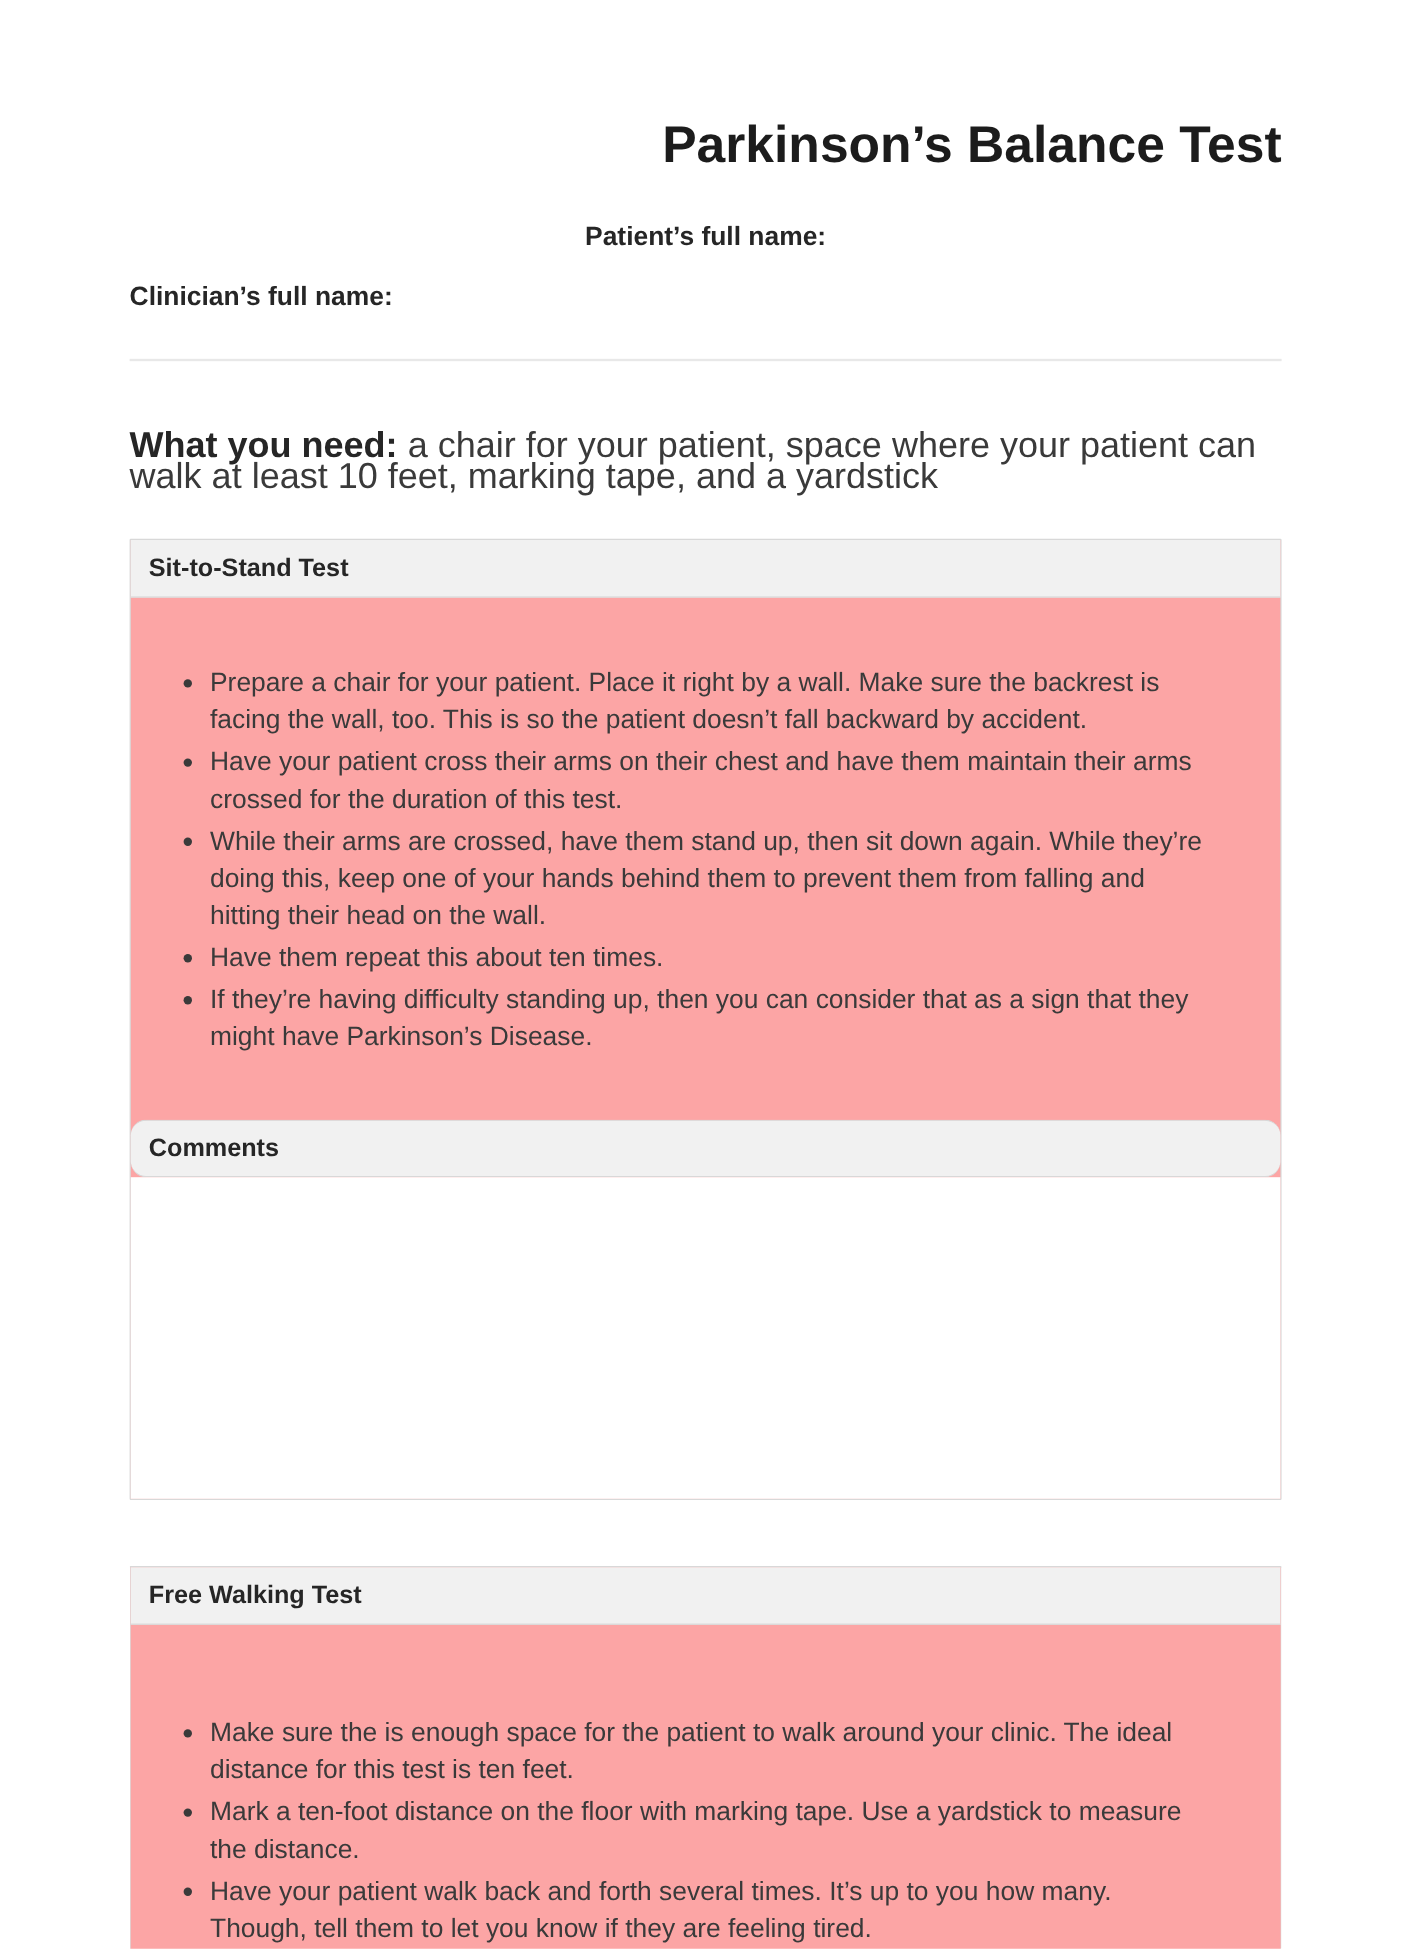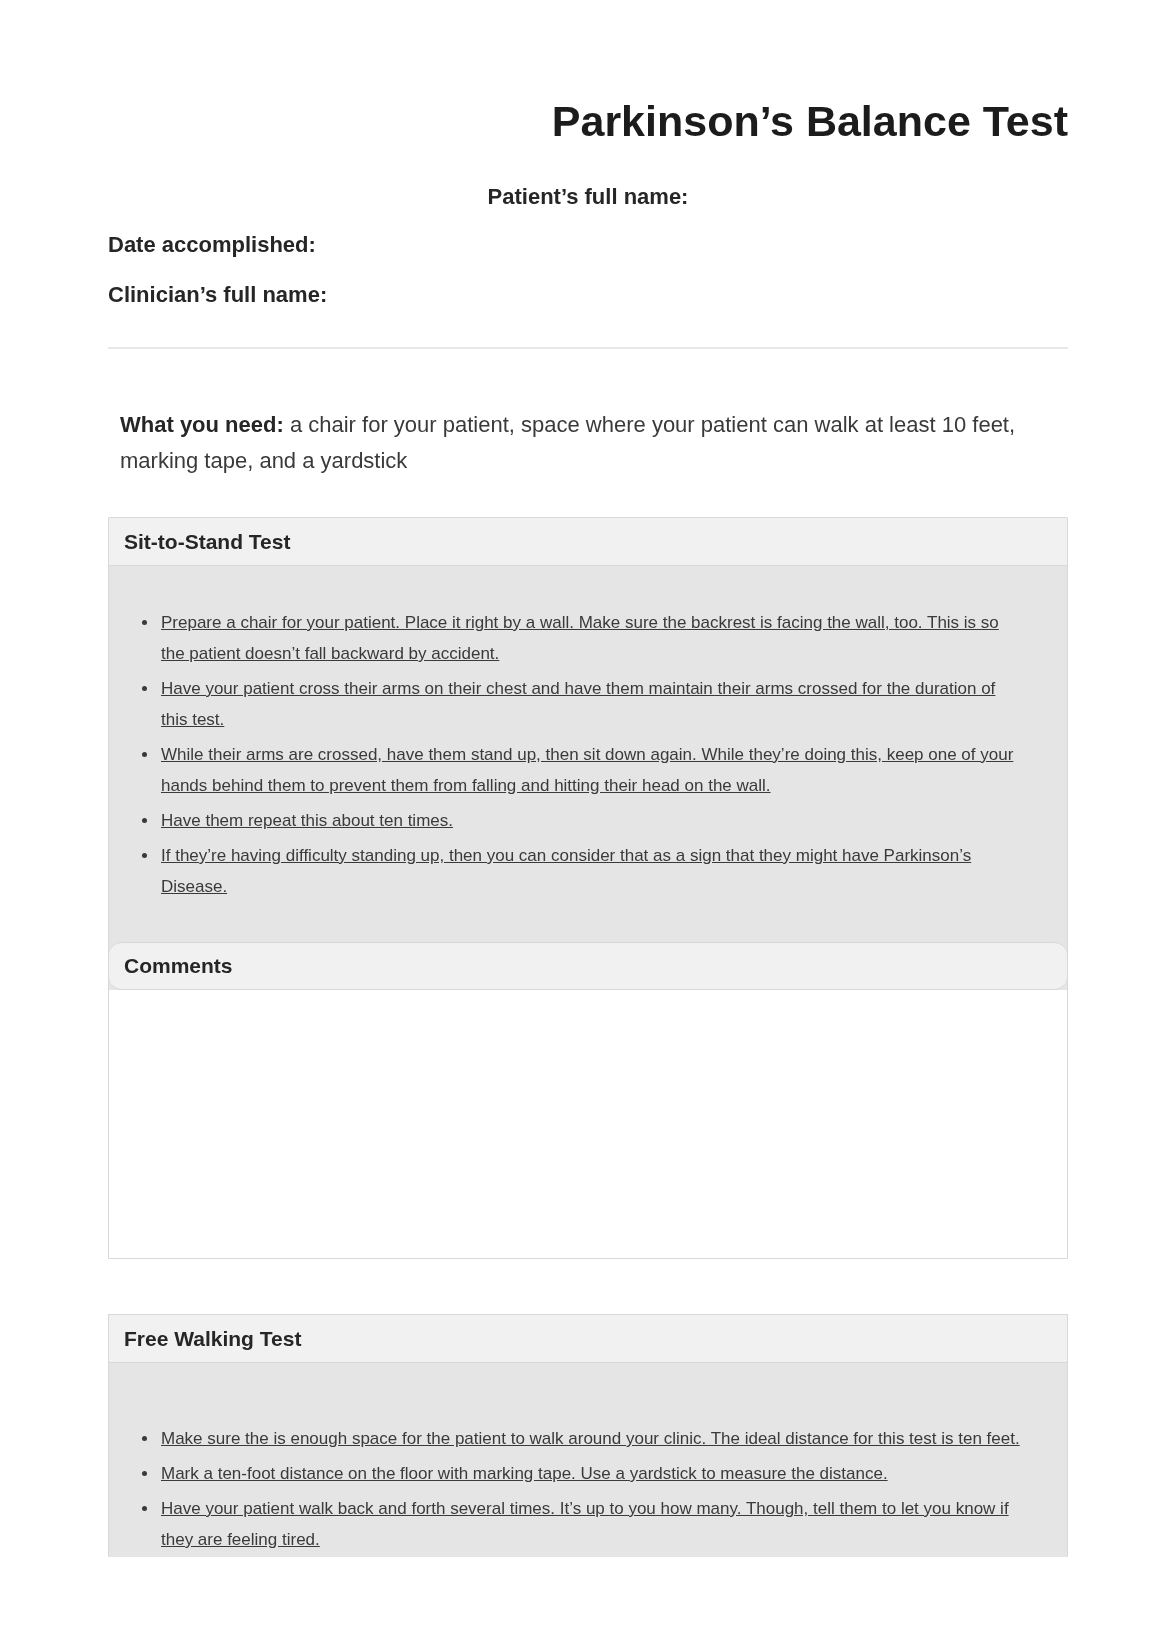--- a/index.html
+++ b/index.html
@@ -34,56 +34,55 @@
   .field-1 { margin-top: 38px; text-align: center; }
   .field-2 { margin-top: 22px; }
   .field-3 { margin-top: 24px; }
   hr.divider {
     margin: 39px 0 0 0;
     border: none;
     height: 2px;
     background: #e8e8e8;
   }
   p.intro {
-    margin: 58px 0 0 12px;
-    font-size: 22px;
-    line-height: 36px;
+    margin: 58px 0 0 0;
+    font-size: 30px;
+    line-height: 26px;
     color: #3a3a3a;
   }
   p.intro strong { color: #262626; }
   section.box {
     margin-top: 38px;
     border: 1px solid #d8d8d8;
     border-radius: 1px;
-    background: #e5e5e5;
+    background: #fca5a5;
   }
   .box-header {
     background: #f1f1f1;
     border-bottom: 1px solid #d8d8d8;
     height: 47px;
     line-height: 47px;
     padding-left: 15px;
     font-size: 21px;
     font-weight: bold;
     color: #262626;
   }
   .box-header.inner {
     border-top: 1px solid #d8d8d8;
     height: 46px;
     line-height: 46px;
     border-radius: 13px;
   }
   ul.bullets {
-    margin: 4px;
+    margin: 18px;
     padding: 37px 43px 36px 46px;
     list-style: disc outside;
-    font-size: 17px;
+    font-size: 22px;
     line-height: 31px;
     color: #3a3a3a;
-    text-decoration: underline;
   }
   ul.bullets li { padding-left: 2px; }
   ul.bullets li + li { margin-top: 4px; }
   .comments-body {
     height: 268px;
     background: #ffffff;
   }
   section.box.box-cut {
     margin-top: 55px;
     border-bottom: none;
@@ -97,23 +96,20 @@
 <body>
 
 <div class="page">
 
   <h1 class="doc-title">Parkinson’s Balance Test</h1>
 
   <div class="field field-1">
     <span>Patient’s full name:</span>
   </div>
 
-  <div class="field field-2">
-    <span>Date accomplished:</span>
-  </div>
 
   <div class="field field-3">
     <span>Clinician’s full name:</span>
   </div>
 
   <hr class="divider">
 
   <p class="intro"><strong>What you need:</strong> <span>a chair for your patient, space where your patient can walk at least 10 feet, marking tape, and a yardstick</span></p>
 
   <section class="box">

